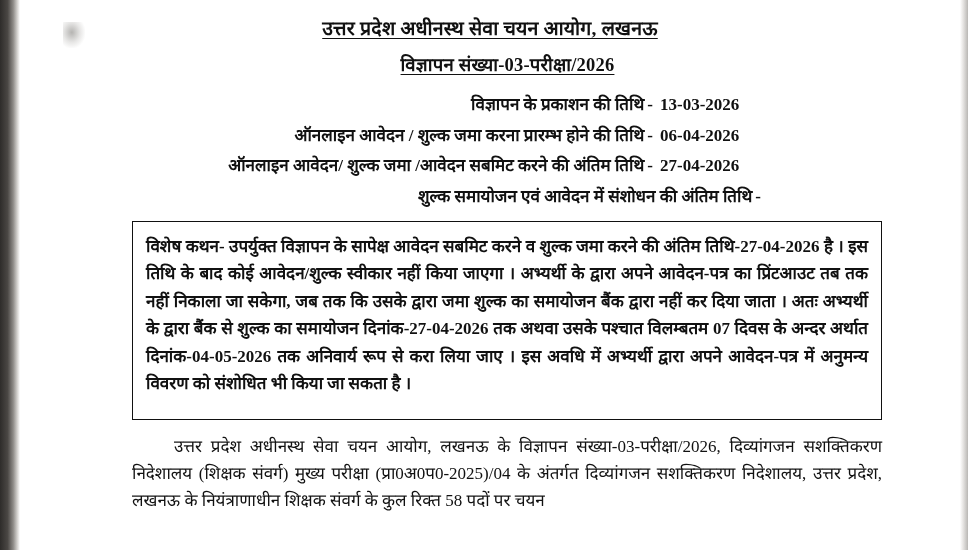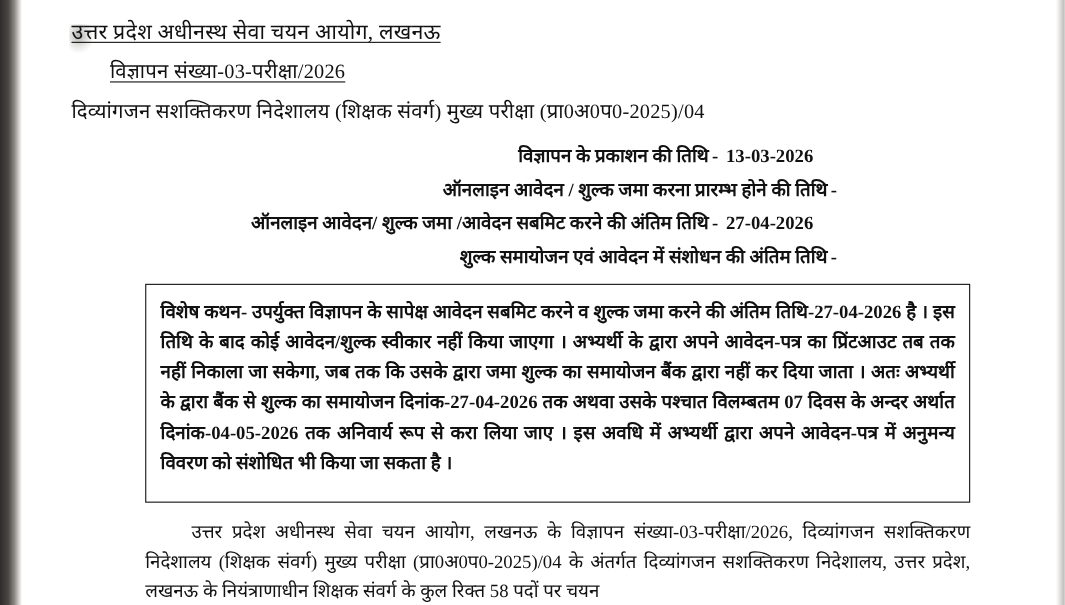--- a/index.html
+++ b/index.html
@@ -49,24 +49,23 @@
     background: radial-gradient(ellipse at 40% 40%, rgba(120,118,114,0.55) 0%, rgba(160,158,154,0.25) 45%, rgba(255,255,255,0) 75%);
   }
   .content {
     position: absolute;
     left: 20px;
     top: 0;
     width: 940px;
     height: 550px;
   }
   .hdr {
-    text-align: left;
-    font-weight: normal;
+    text-align: center;
+    font-weight: bold;
     letter-spacing: 0.2px;
-    margin-left: 45px;
   }
   .hdr-1 {
     font-size: 19.5px;
     margin-top: 14px;
     text-decoration: underline;
     text-underline-offset: 3px;
   }
   .hdr-2 {
     font-size: 18.5px;
     margin-top: 10px;
@@ -131,31 +130,31 @@
 <div class="page">
 
   <div class="scan-edge-left"></div>
   <div class="scan-smudge"></div>
   <div class="scan-edge-right"></div>
 
   <div class="content">
 
     <div class="hdr hdr-1">उत्तर प्रदेश अधीनस्थ सेवा चयन आयोग, लखनऊ</div>
     <div class="hdr hdr-2">विज्ञापन संख्या-03-परीक्षा/2026</div>
-    <div class="hdr hdr-3">दिव्यांगजन सशक्तिकरण निदेशालय  (शिक्षक संवर्ग) मुख्य परीक्षा (प्रा0अ0प0-2025)/04</div>
 
     <div class="dates">
       <div class="date-row">
         <span class="date-label">विज्ञापन के प्रकाशन की तिथि</span>
         <span class="date-sep">-</span>
         <span class="date-value">13-03-2026</span>
       </div>
       <div class="date-row">
         <span class="date-label">ऑनलाइन आवेदन / शुल्क जमा करना प्रारम्भ होने की तिथि</span>
         <span class="date-sep">-</span>
+        <span class="date-value">06-04-2026</span>
       </div>
       <div class="date-row">
         <span class="date-label">ऑनलाइन आवेदन/ शुल्क जमा /आवेदन सबमिट करने की अंतिम तिथि</span>
         <span class="date-sep">-</span>
         <span class="date-value">27-04-2026</span>
       </div>
       <div class="date-row">
         <span class="date-label">शुल्क समायोजन एवं आवेदन में संशोधन की अंतिम तिथि</span>
         <span class="date-sep">-</span>
       </div>

